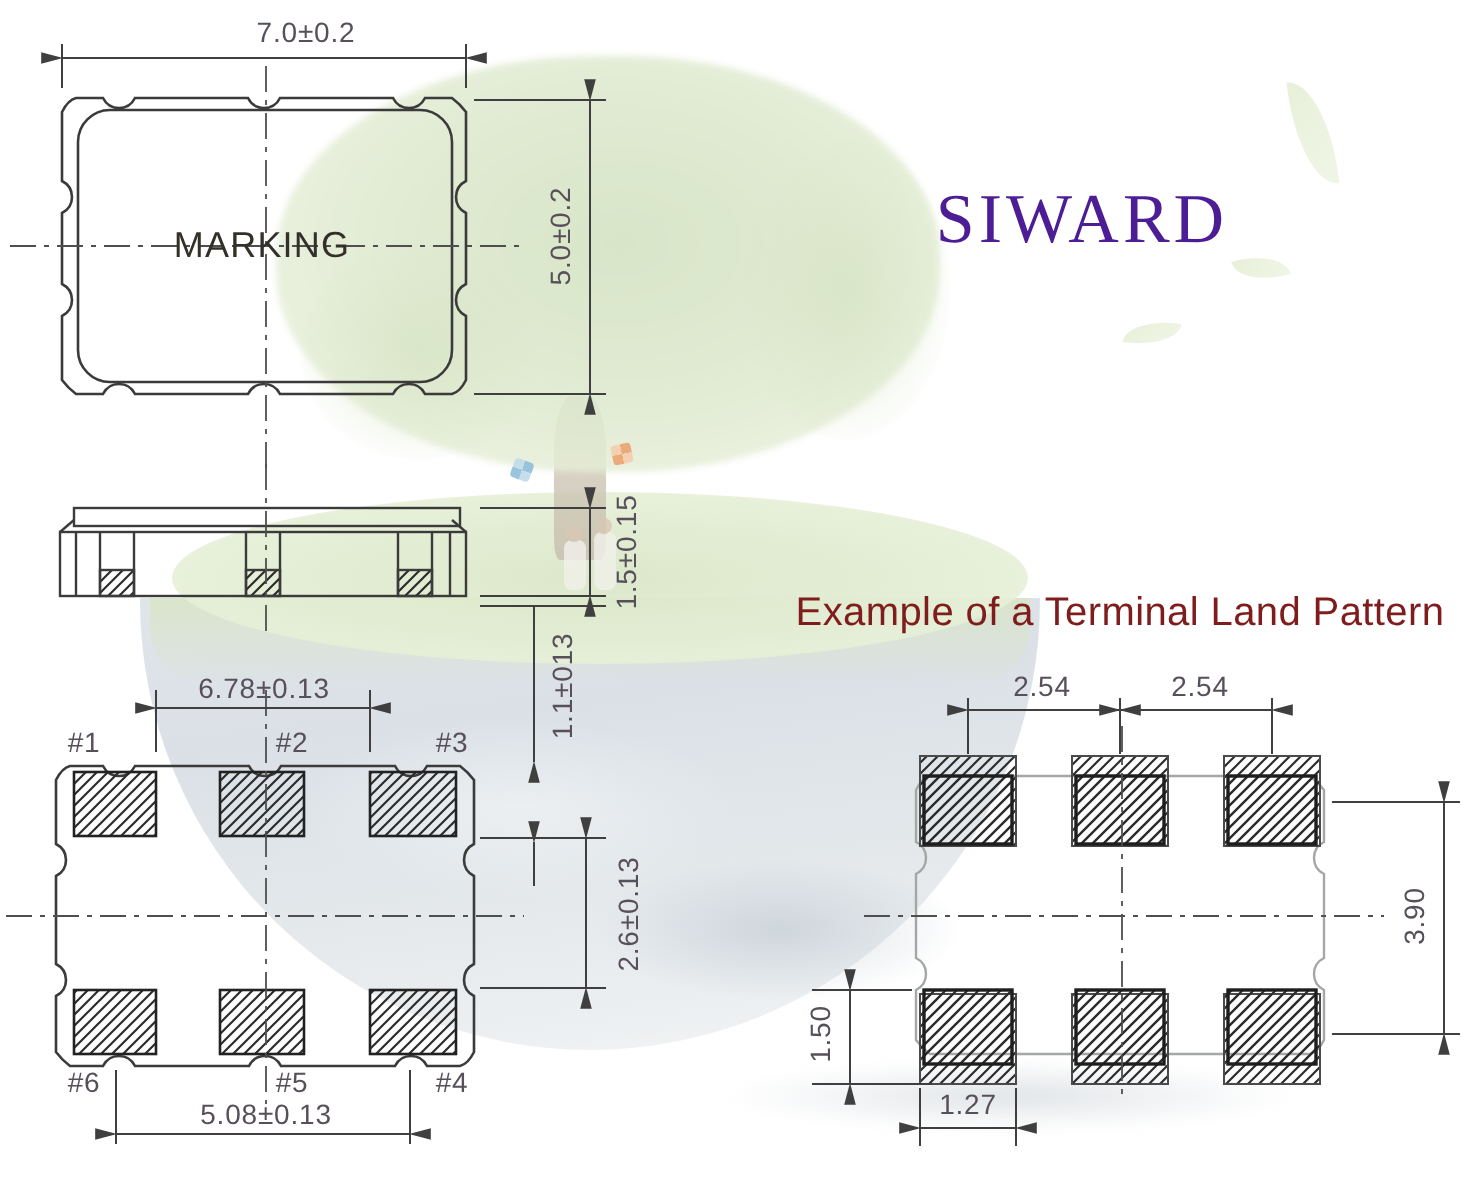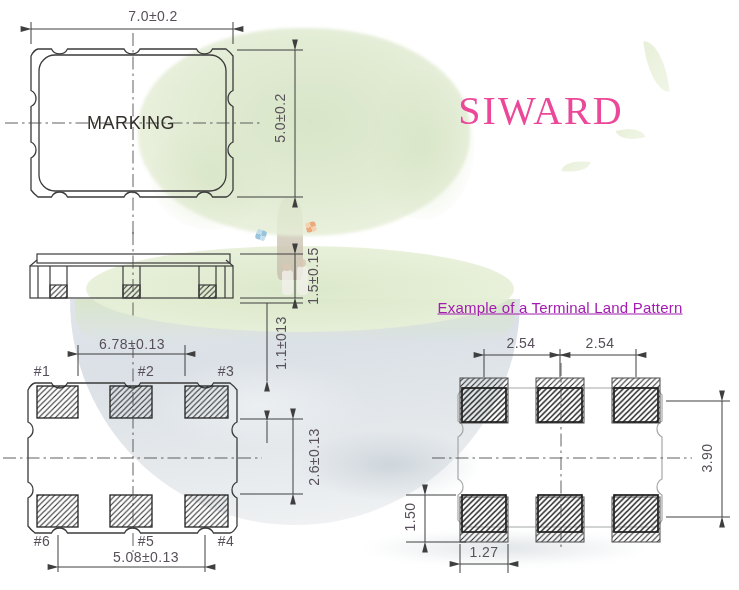--- a/index.html
+++ b/index.html
@@ -44,22 +44,22 @@
   .leaf2{left:617px;top:127px;width:27px;height:14px;border-radius:0 100% 0 100%;transform:rotate(-16deg);}
   .leaf3{left:562px;top:160px;width:28px;height:13px;border-radius:100% 0 100% 0;transform:rotate(8deg);}
   
   svg.linework{position:absolute;left:0;top:0;}
   
   .txt{position:absolute;transform:translate(-50%,-50%);white-space:nowrap;
        color:#57505a;font-size:14px;letter-spacing:.4px;}
   .txt.rot{transform:translate(-50%,-50%) rotate(-90deg);}
   .padlbl{font-size:14px;}
   .marking{font-size:18px;color:#2f2b27;letter-spacing:.6px;color:#33302a;}
-  .brand{font-family:"Liberation Serif",serif;font-size:40px;letter-spacing:2px;color:#ec4899;}
-  .example-title{font-size:15px;color:#a21caf;letter-spacing:.2px;text-decoration:underline;}
+  .brand{font-family:"Liberation Serif",serif;font-size:35px;letter-spacing:2px;color:#4c1d95;}
+  .example-title{font-size:20px;color:#7f1d1d;letter-spacing:.2px;}
 </style>
 </head>
 <body>
 
 <div id="stage">
 
   <div class="wm">
     <div class="earth"></div>
     <div class="earth-swirl1"></div>
     <div class="earth-swirl2"></div>
@@ -259,21 +259,21 @@
 
   <div class="txt" style="left:153px;top:16px;">7.0±0.2</div>
   <div class="txt rot" style="left:280px;top:118px;">5.0±0.2</div>
   <div class="txt marking" style="left:131px;top:123px;">MARKING</div>
 
   <div class="txt rot" style="left:313px;top:276px;">1.5±0.15</div>
   <div class="txt rot" style="left:281px;top:343px;">1.1±013</div>
   <div class="txt rot" style="left:314px;top:457px;">2.6±0.13</div>
 
   <div class="txt" style="left:132px;top:344px;">6.78±0.13</div>
-  <div class="txt" style="left:146px;top:557px;text-align:right;">5.08±0.13</div>
+  <div class="txt" style="left:133px;top:557px;text-align:right;">5.08±0.13</div>
 
   <div class="txt padlbl" style="left:42px;top:371px;">#1</div>
   <div class="txt padlbl" style="left:146px;top:371px;">#2</div>
   <div class="txt padlbl" style="left:226px;top:371px;">#3</div>
   <div class="txt padlbl" style="left:42px;top:541px;">#6</div>
   <div class="txt padlbl" style="left:146px;top:541px;">#5</div>
   <div class="txt padlbl" style="left:226px;top:541px;">#4</div>
 
   <div class="txt brand" style="left:541px;top:110px;">SIWARD</div>
   <div class="txt example-title" style="left:560px;top:307px;">Example of a Terminal Land Pattern</div>

